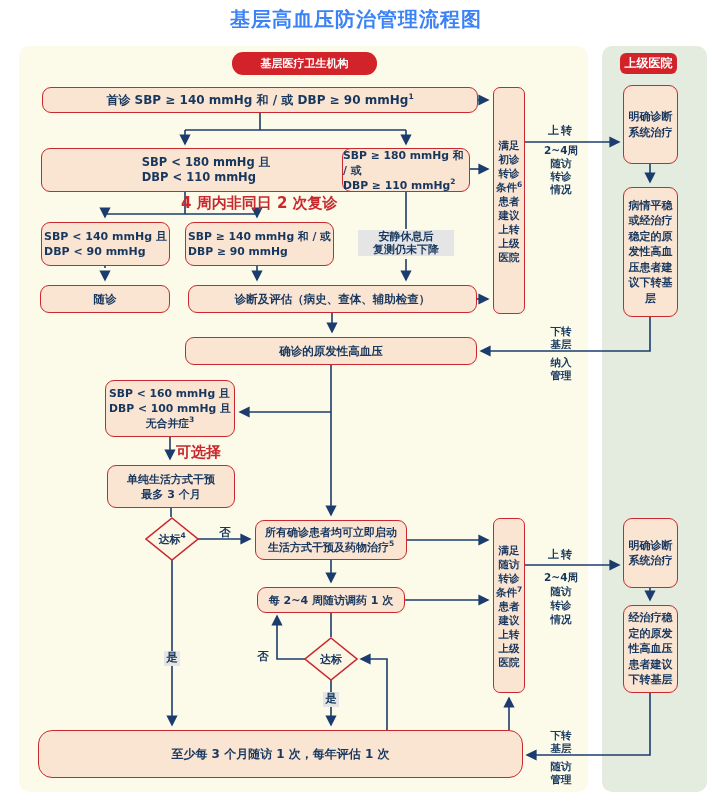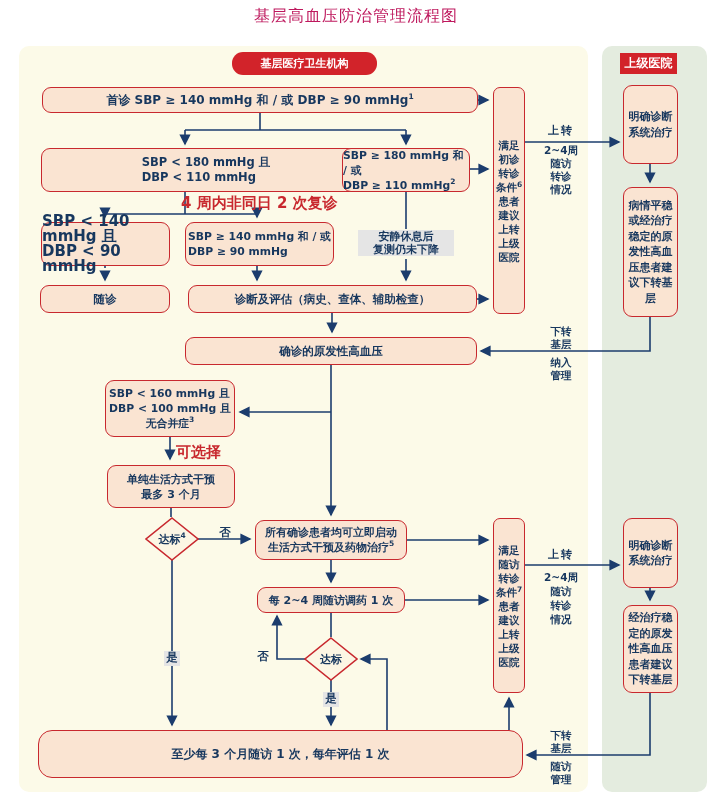--- a/index.html
+++ b/index.html
@@ -1,19 +1,19 @@
 <!DOCTYPE html>
 <html><head>
 <meta charset="utf-8">
 <style>
   html,body{margin:0;padding:0;background:#fff;}
   .stage{position:relative;width:712px;height:808px;background:#fff;
          font-family:"DejaVu Sans",sans-serif;overflow:hidden;}
   .title{position:absolute;top:6px;left:0;width:100%;margin:0;text-align:center;
-         font-size:16px;font-weight:normal;color:#be185d;letter-spacing:1px;}
+         font-size:20px;font-weight:bold;color:#3b82f6;letter-spacing:1px;}
   .panel{position:absolute;border-radius:10px;}
   .panel.cream{left:19px;top:46px;width:569px;height:746px;background:#FCFAE8;}
   .panel.green{left:602px;top:46px;width:105px;height:746px;background:#E4ECDF;}
   .wires{position:absolute;left:0;top:0;}
   .badge{position:absolute;background:#D2232A;color:#fff;font-weight:bold;
          text-align:center;border-radius:11px;}
   .box{position:absolute;background:#FAE4D2;border:1.6px solid #C8282E;border-radius:9px;
        color:#17375E;font-weight:bold;font-size:11.5px;line-height:15px;
        display:flex;align-items:center;justify-content:center;flex-direction:column;
        text-align:center;box-sizing:border-box;}
@@ -80,41 +80,41 @@
       <path d="M650,693 V755 H527" marker-end="url(#ah)"></path>
       <path d="M509,730 V698" marker-end="url(#ah)"></path>
     </g>
     <g fill="#FCF6E4" stroke="#C8282E" stroke-width="1.6">
       <polygon points="172,518 198,539 172,560 146,539"></polygon>
       <polygon points="331,638 357,659 331,680 305,659"></polygon>
     </g>
   </svg>
 
   <div class="badge" style="left:232px;top:52px;width:145px;height:23px;line-height:23px;font-size:11px;">基层医疗卫生机构</div>
-  <div class="badge" style="left:620px;top:53px;width:57px;height:21px;line-height:21px;font-size:12px;border-radius:0;">上级医院</div>
+  <div class="badge" style="left:620px;top:53px;width:57px;height:21px;line-height:21px;font-size:12px;border-radius:6px;">上级医院</div>
 
   <div class="box" style="left:42px;top:87px;width:436px;height:26px;font-size:12px;">
     <div><span>首诊 SBP ≥ 140 mmHg 和 / 或 DBP ≥ 90 mmHg</span><sup>1</sup></div>
   </div>
 
   <div class="box" style="left:41px;top:148px;width:330px;height:44px;">
     <div class="inner">
         <div>SBP &lt; 180 mmHg 且</div>
         <div>DBP &lt; 110 mmHg</div>
       </div>
   </div>
 
   <div class="box" style="left:342px;top:148px;width:128px;height:44px;font-size:10.8px;">
     <div class="inner">
         <div>SBP ≥ 180 mmHg 和 / 或</div>
       <div><span>DBP ≥ 110 mmHg</span><sup>2</sup></div>
       </div>
   </div>
 
-  <div class="box" style="left:41px;top:222px;width:129px;height:44px;font-size:15px;">
+  <div class="box" style="left:41px;top:222px;width:129px;height:44px;font-size:11px;">
     <div class="inner">
         <div>SBP &lt; 140 mmHg 且</div>
         <div>DBP &lt; 90 mmHg</div>
       </div>
   </div>
 
   <div class="box" style="left:185px;top:222px;width:149px;height:44px;font-size:10.8px;">
     <div class="inner">
         <div>SBP ≥ 140 mmHg 和 / 或</div>
         <div>DBP ≥ 90 mmHg</div>

